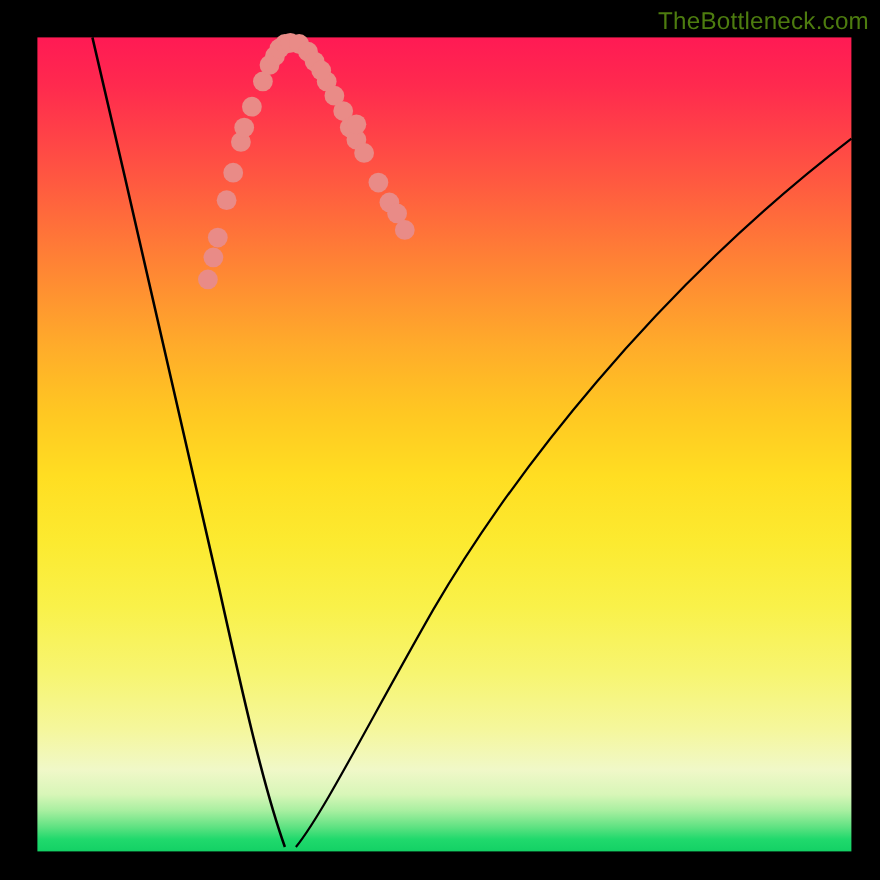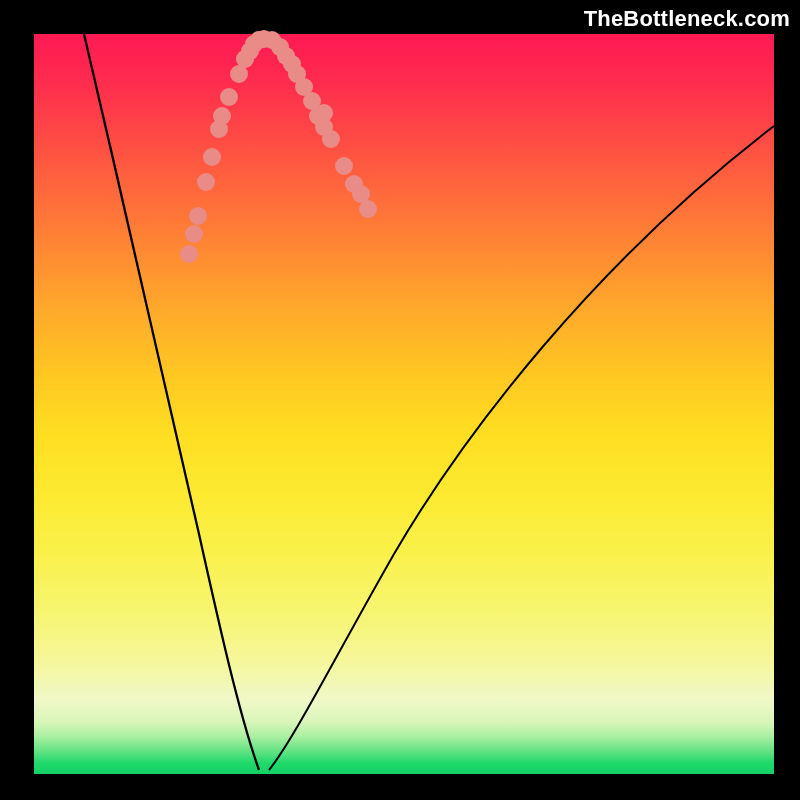--- a/index.html
+++ b/index.html
@@ -35,24 +35,24 @@
       #a8efa0 95%,
       #5fe282 97%,
       #20d96c 98.5%,
       #13d165 100%
     );
   }
   .watermark {
     position: absolute;
     top: 6px;
     right: 10px;
-    color: #ffffff;
+    color: #4d7c0f;
     font-size: 22px;
     letter-spacing: 0.2px;
-    font-weight: 700;
+    font-weight: 400;
   }
   svg.curves {
     position: absolute;
     left: 0; top: 0;
     width: 740px; height: 740px;
     overflow: visible;
   }
 </style>
 </head>
 <body>

